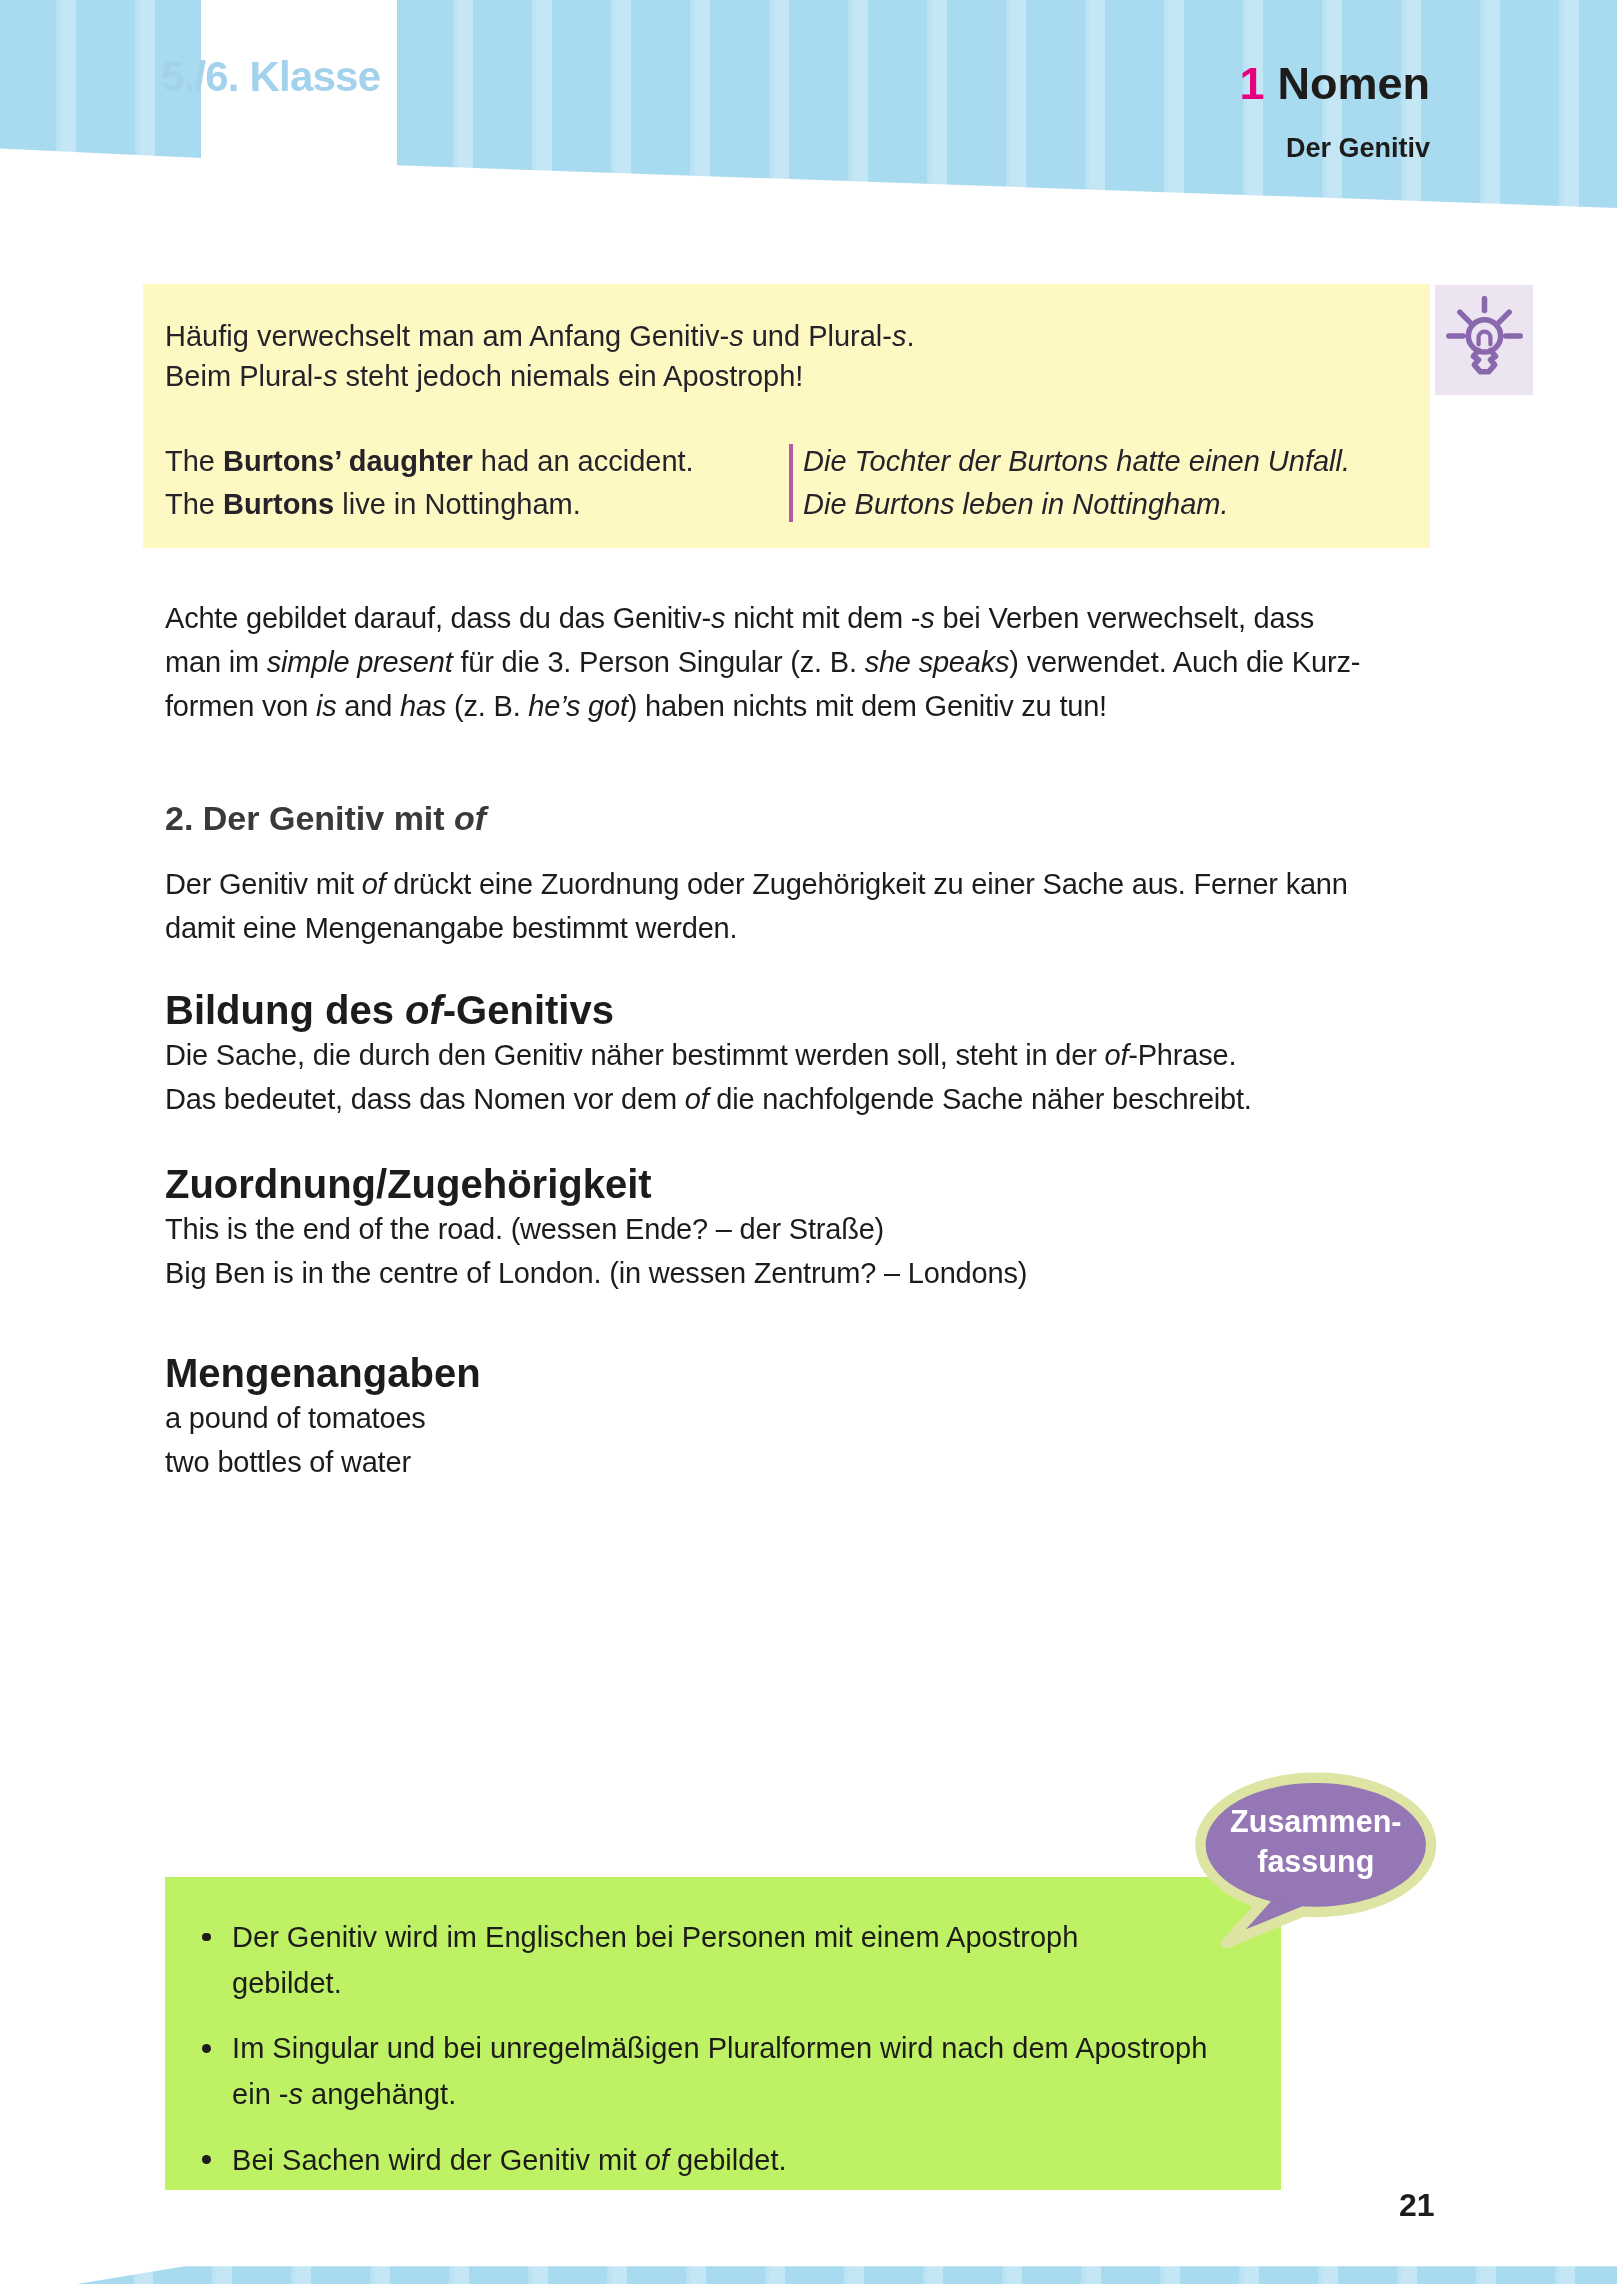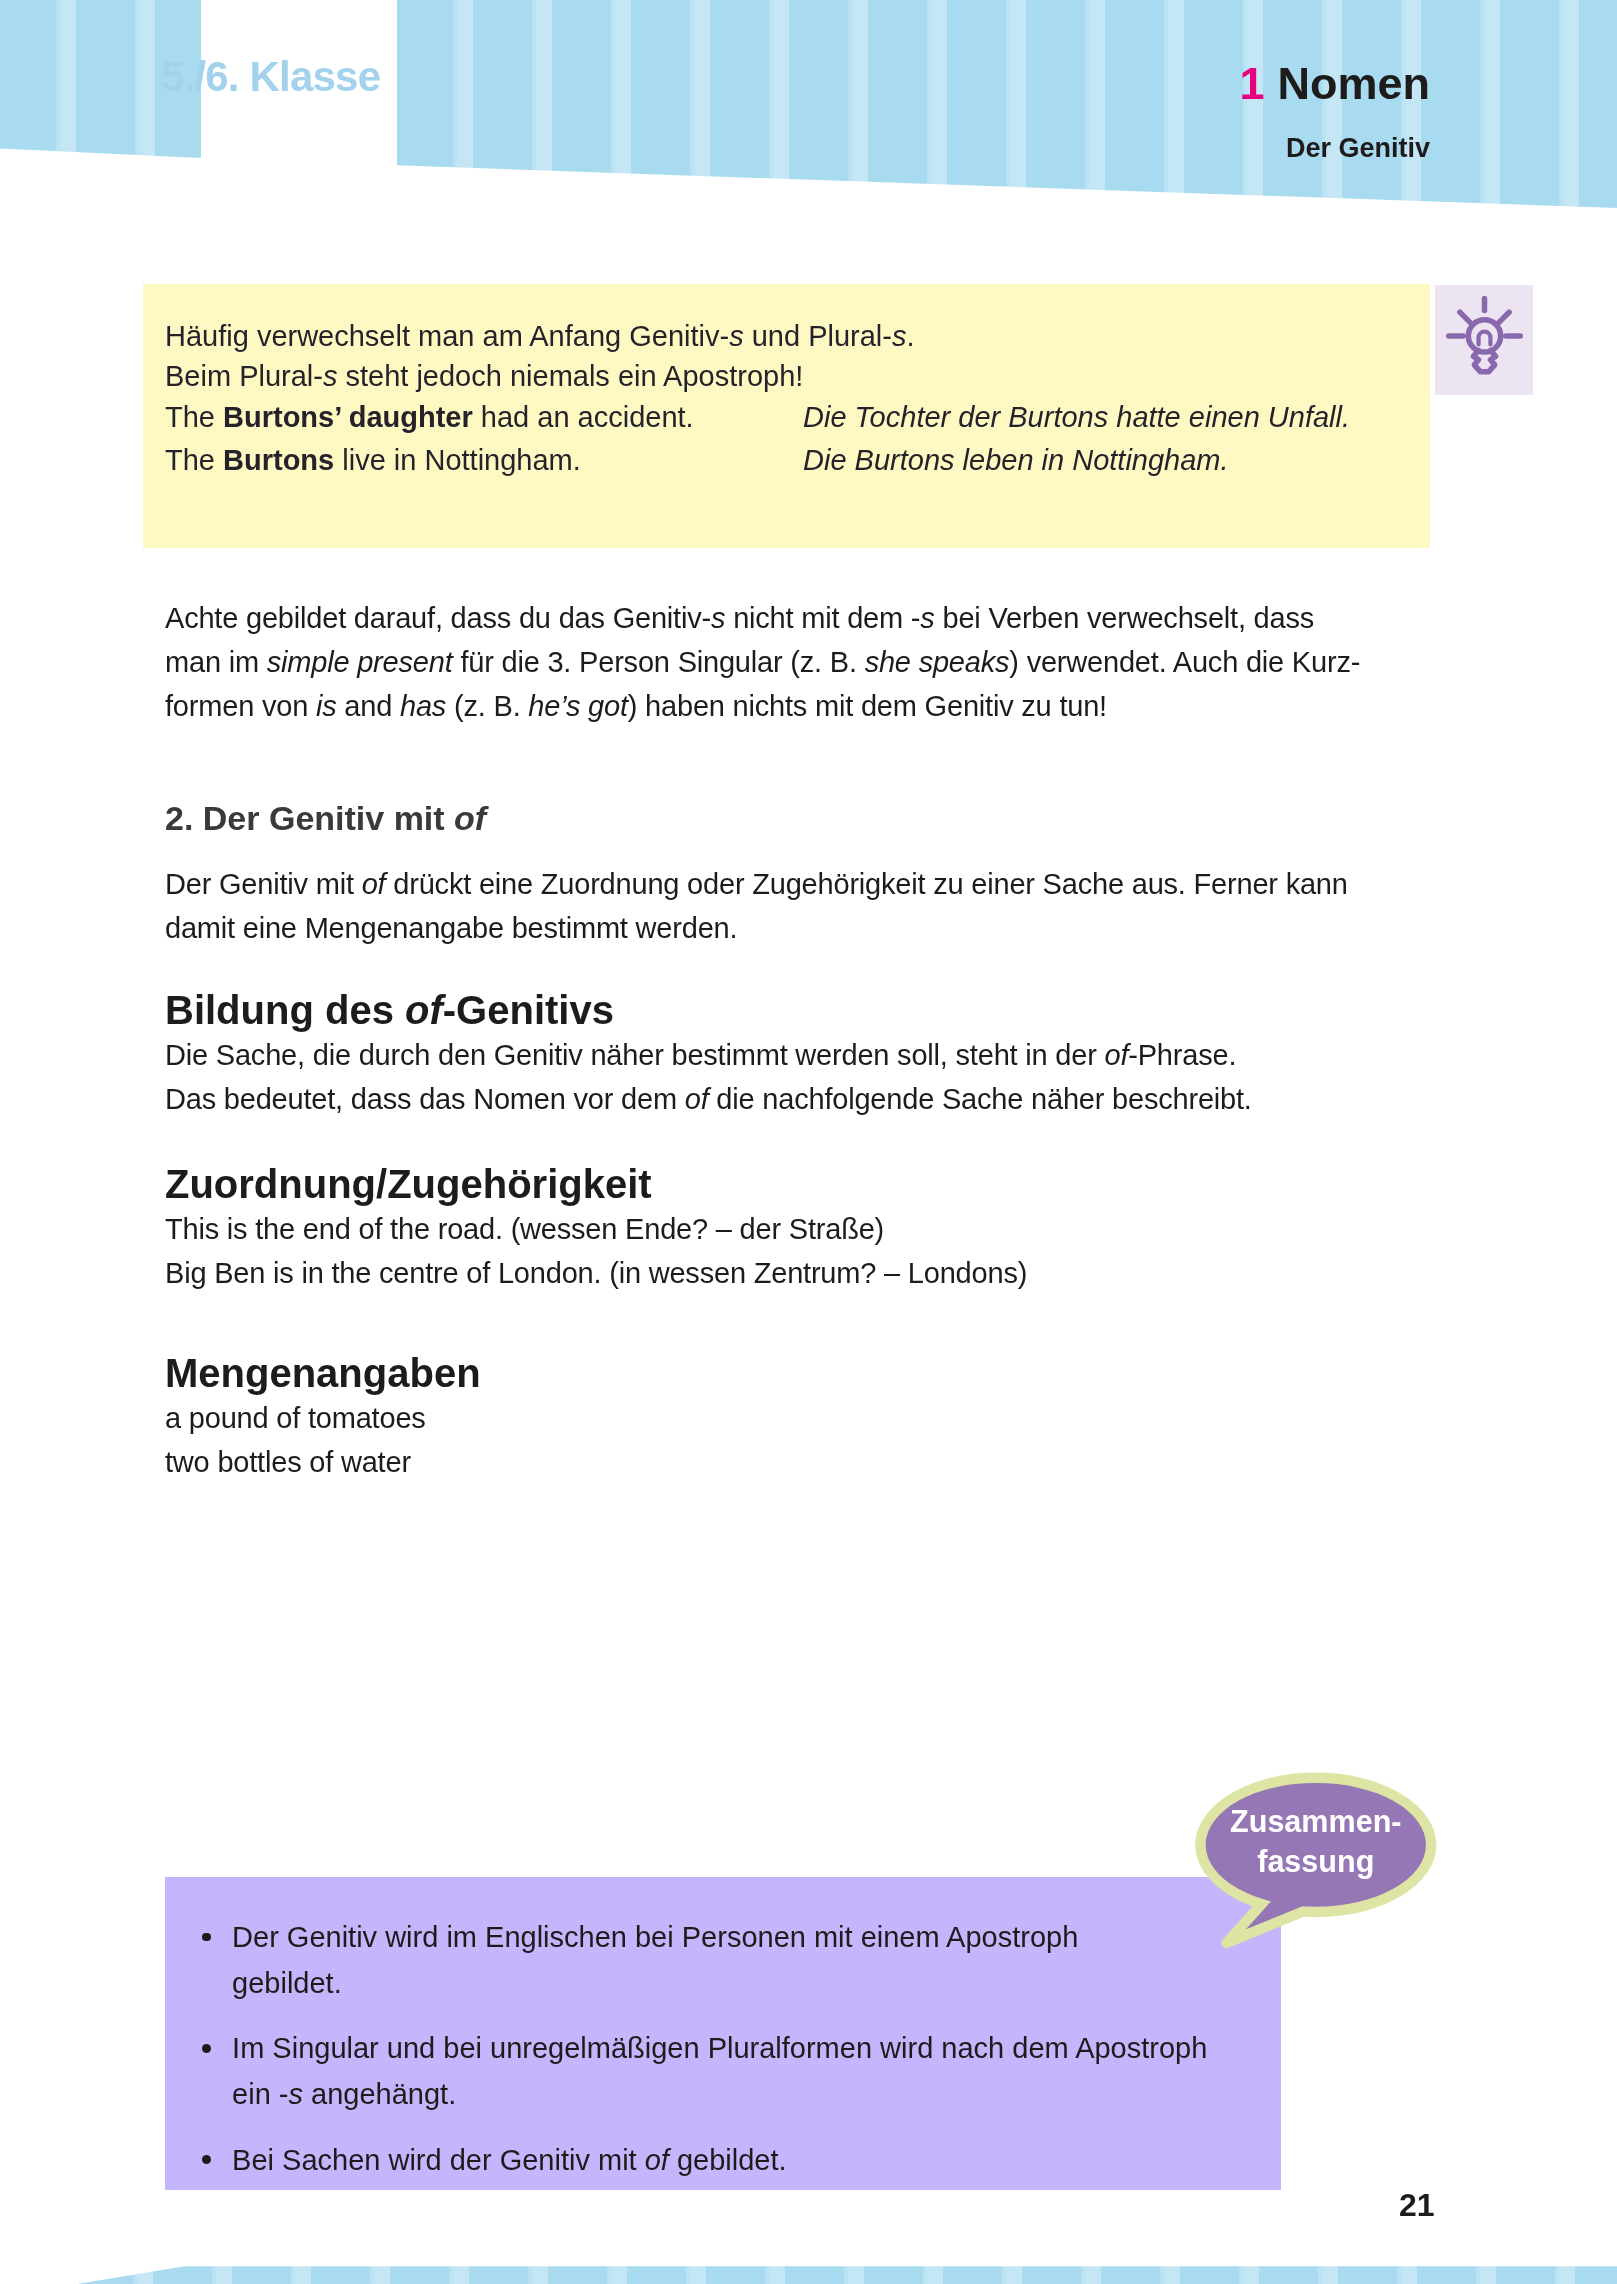--- a/index.html
+++ b/index.html
@@ -22,34 +22,34 @@
     clip-path:polygon(0 100%,7% 0,100% 0,100% 100%);}
   #grade{left:161px;top:53px;font-size:42px;font-weight:bold;color:#a3d2ec;letter-spacing:-0.8px;}
   #chapter-block{right:188px;top:58px;text-align:right;}
   .chap-line1{font-size:45px;font-weight:bold;line-height:52px;}
   .chap-num{color:#e6007e;margin-right:13px;}
   .chap-line2{font-size:27px;font-weight:bold;margin-top:22.6px;}
   
   #tipbox{left:143px;top:284px;width:1287px;height:264px;background:#fef9c3;
     box-sizing:border-box;padding:32px 16px 0 22px;}
   .tip-line{font-size:29px;line-height:40px;white-space:nowrap;color:#25222a;}
-  .examples{display:flex;align-items:center;}
+  .examples{display:flex;margin-top:44px;}
   .ex-left{width:624px;}
   .ex-divider{width:4px;background:#b05ba3;margin:4px 0;}
   .ex-right{padding-left:10px;}
   .ex-line{font-size:29px;line-height:43px;white-space:nowrap;color:#25222a;}
   #bulbbox{left:1435px;top:285px;width:98px;height:110px;background:#ece4f1;}
   #bulbbox svg{display:block;margin:11.3px auto 0;}
   
   .bodyblock{left:165px;}
   .bline{font-size:29px;line-height:44px;white-space:nowrap;letter-spacing:-0.2px;}
   .subhead{font-size:40px;font-weight:bold;line-height:45px;white-space:nowrap;}
   #heading2{left:165px;top:799px;font-size:34px;font-weight:bold;color:#3a3a38;white-space:nowrap;}
   
-  #greenbox{left:165px;top:1877px;width:1116px;height:313px;background:#c4b5fd;
+  #greenbox{left:165px;top:1877px;width:1116px;height:313px;background:#bef264;
     box-sizing:border-box;padding:37px 40px 0 34px;}
   .bullet{display:flex;margin-bottom:19.3px;}
   .dot{flex:0 0 8.9px;height:8.9px;border-radius:50%;background:#1d1c1a;margin:18.5px 21px 0 3.2px;}
   .blines{font-size:29px;line-height:46px;}
   .blines div{white-space:nowrap;}
   #bubble{left:1170px;top:1758px;}
   #pagenum{left:1399px;top:2187px;font-size:32px;font-weight:600;}
   
   .i{font-style:italic;} .b{font-weight:bold;} .bi{font-weight:bold;font-style:italic;}
 </style>

